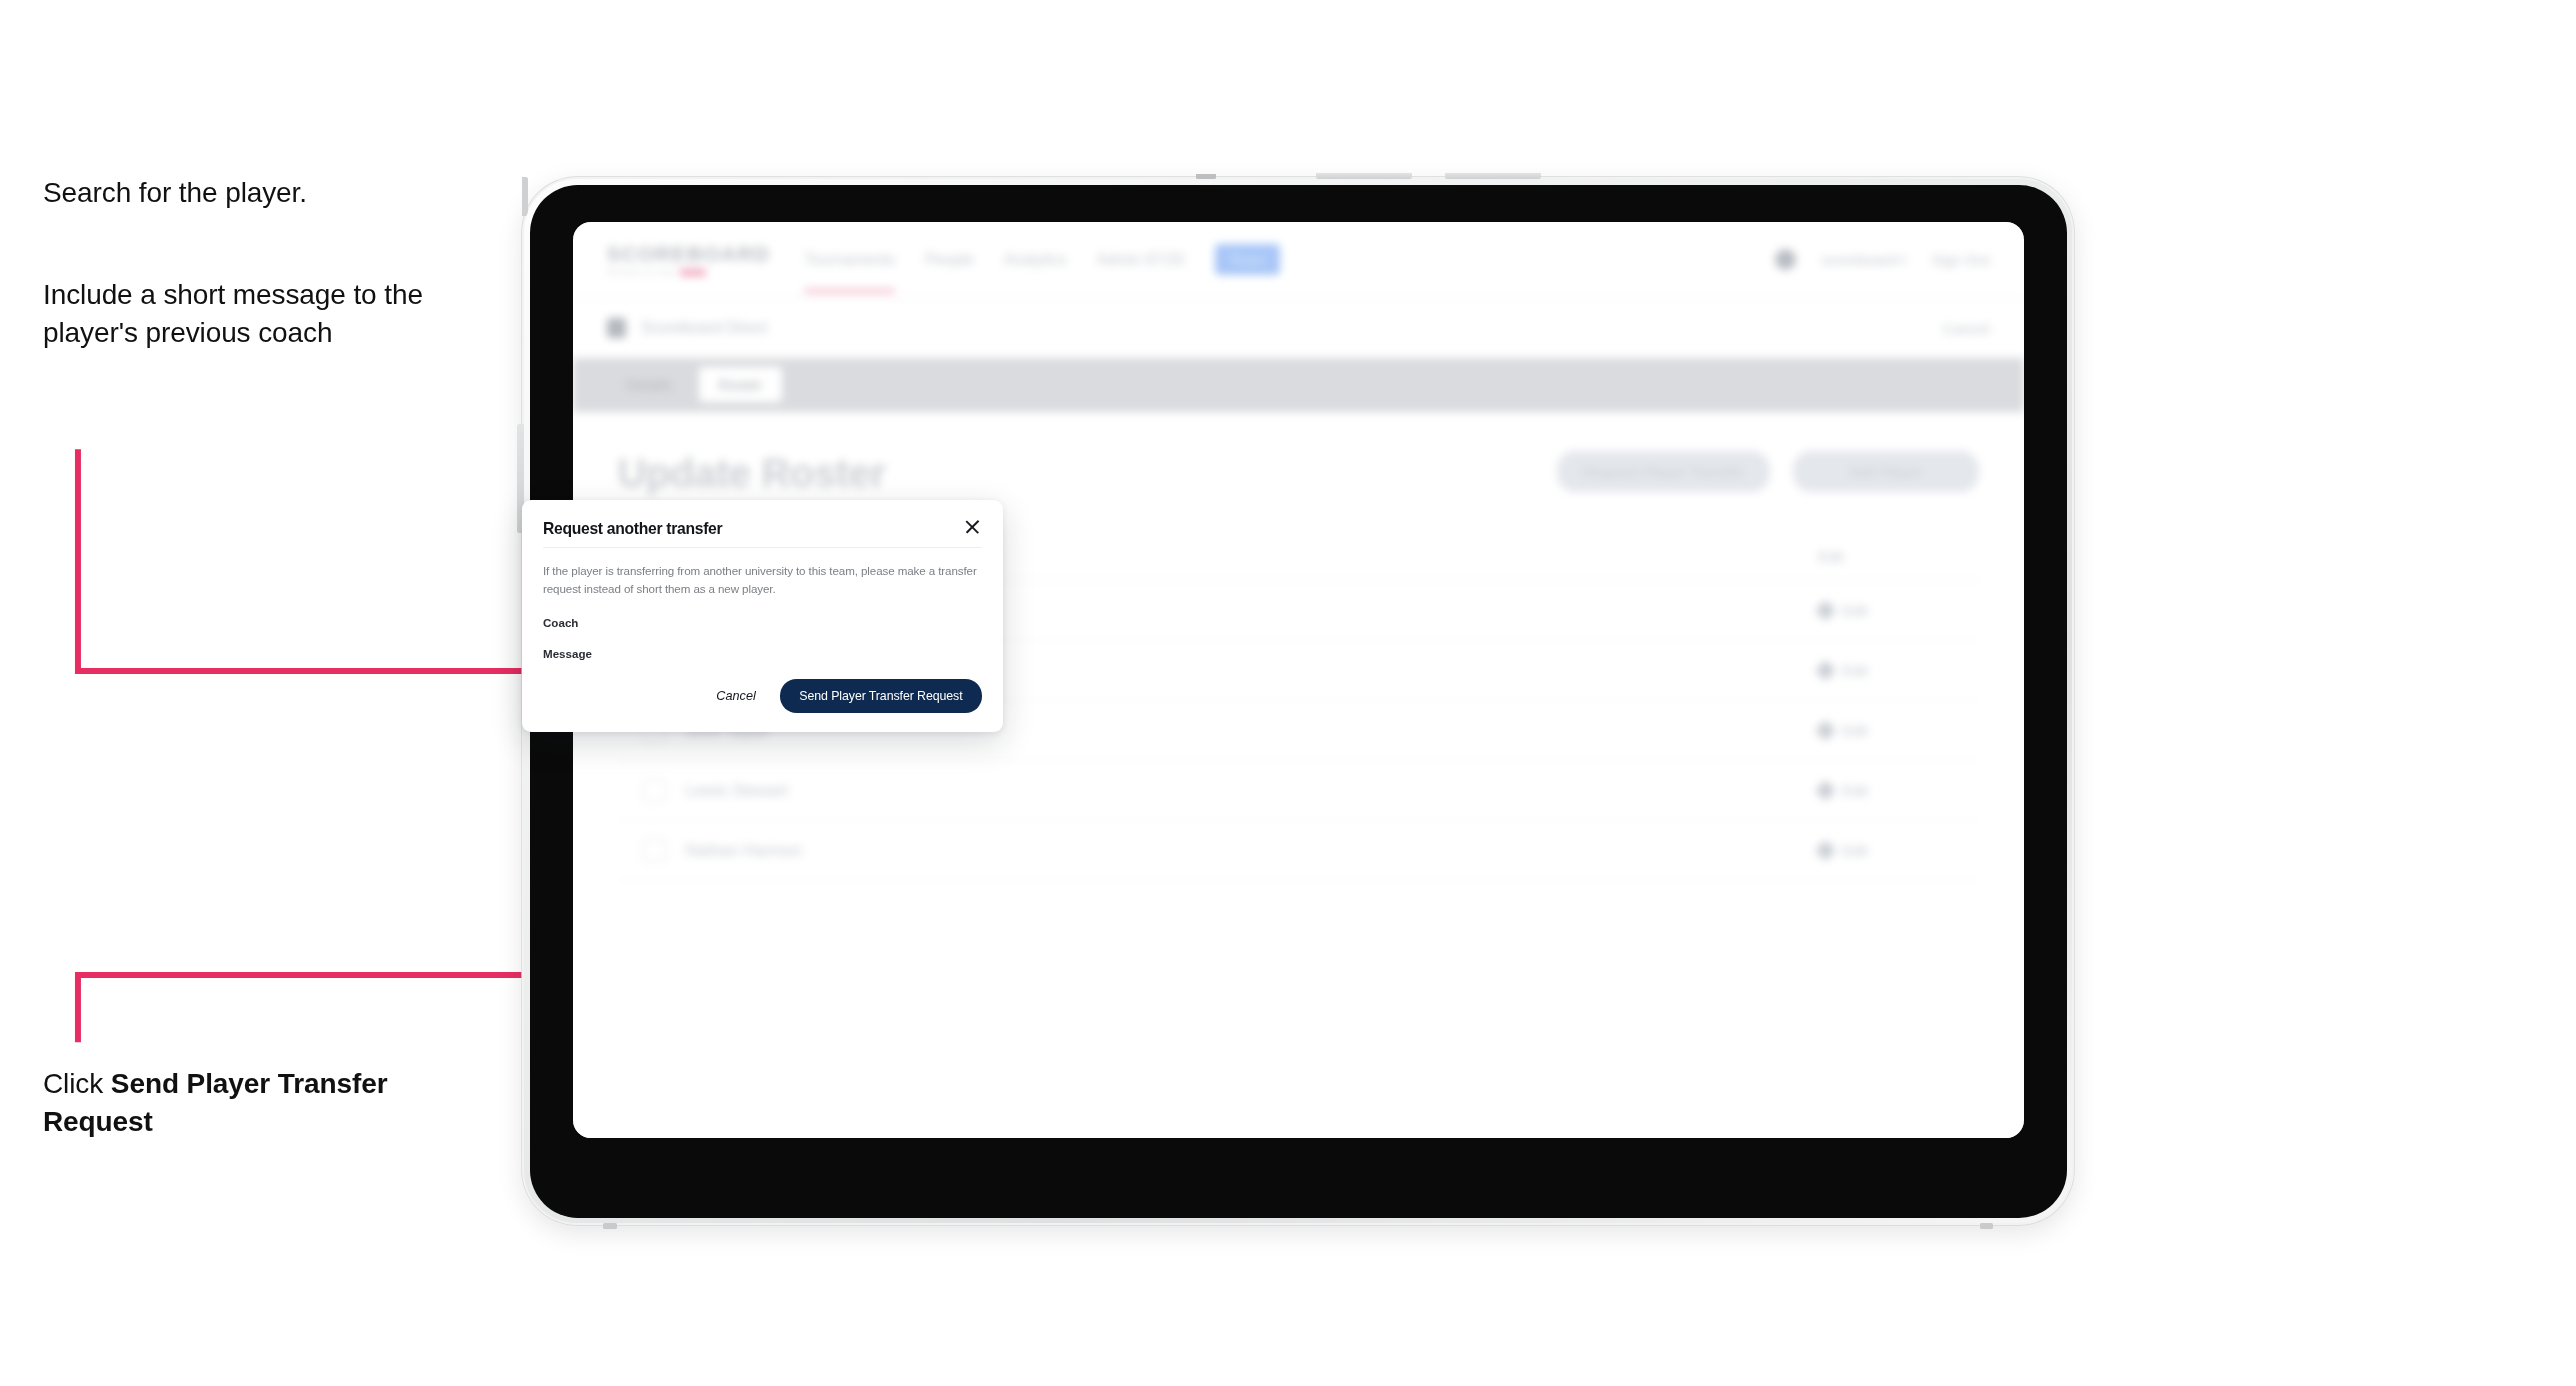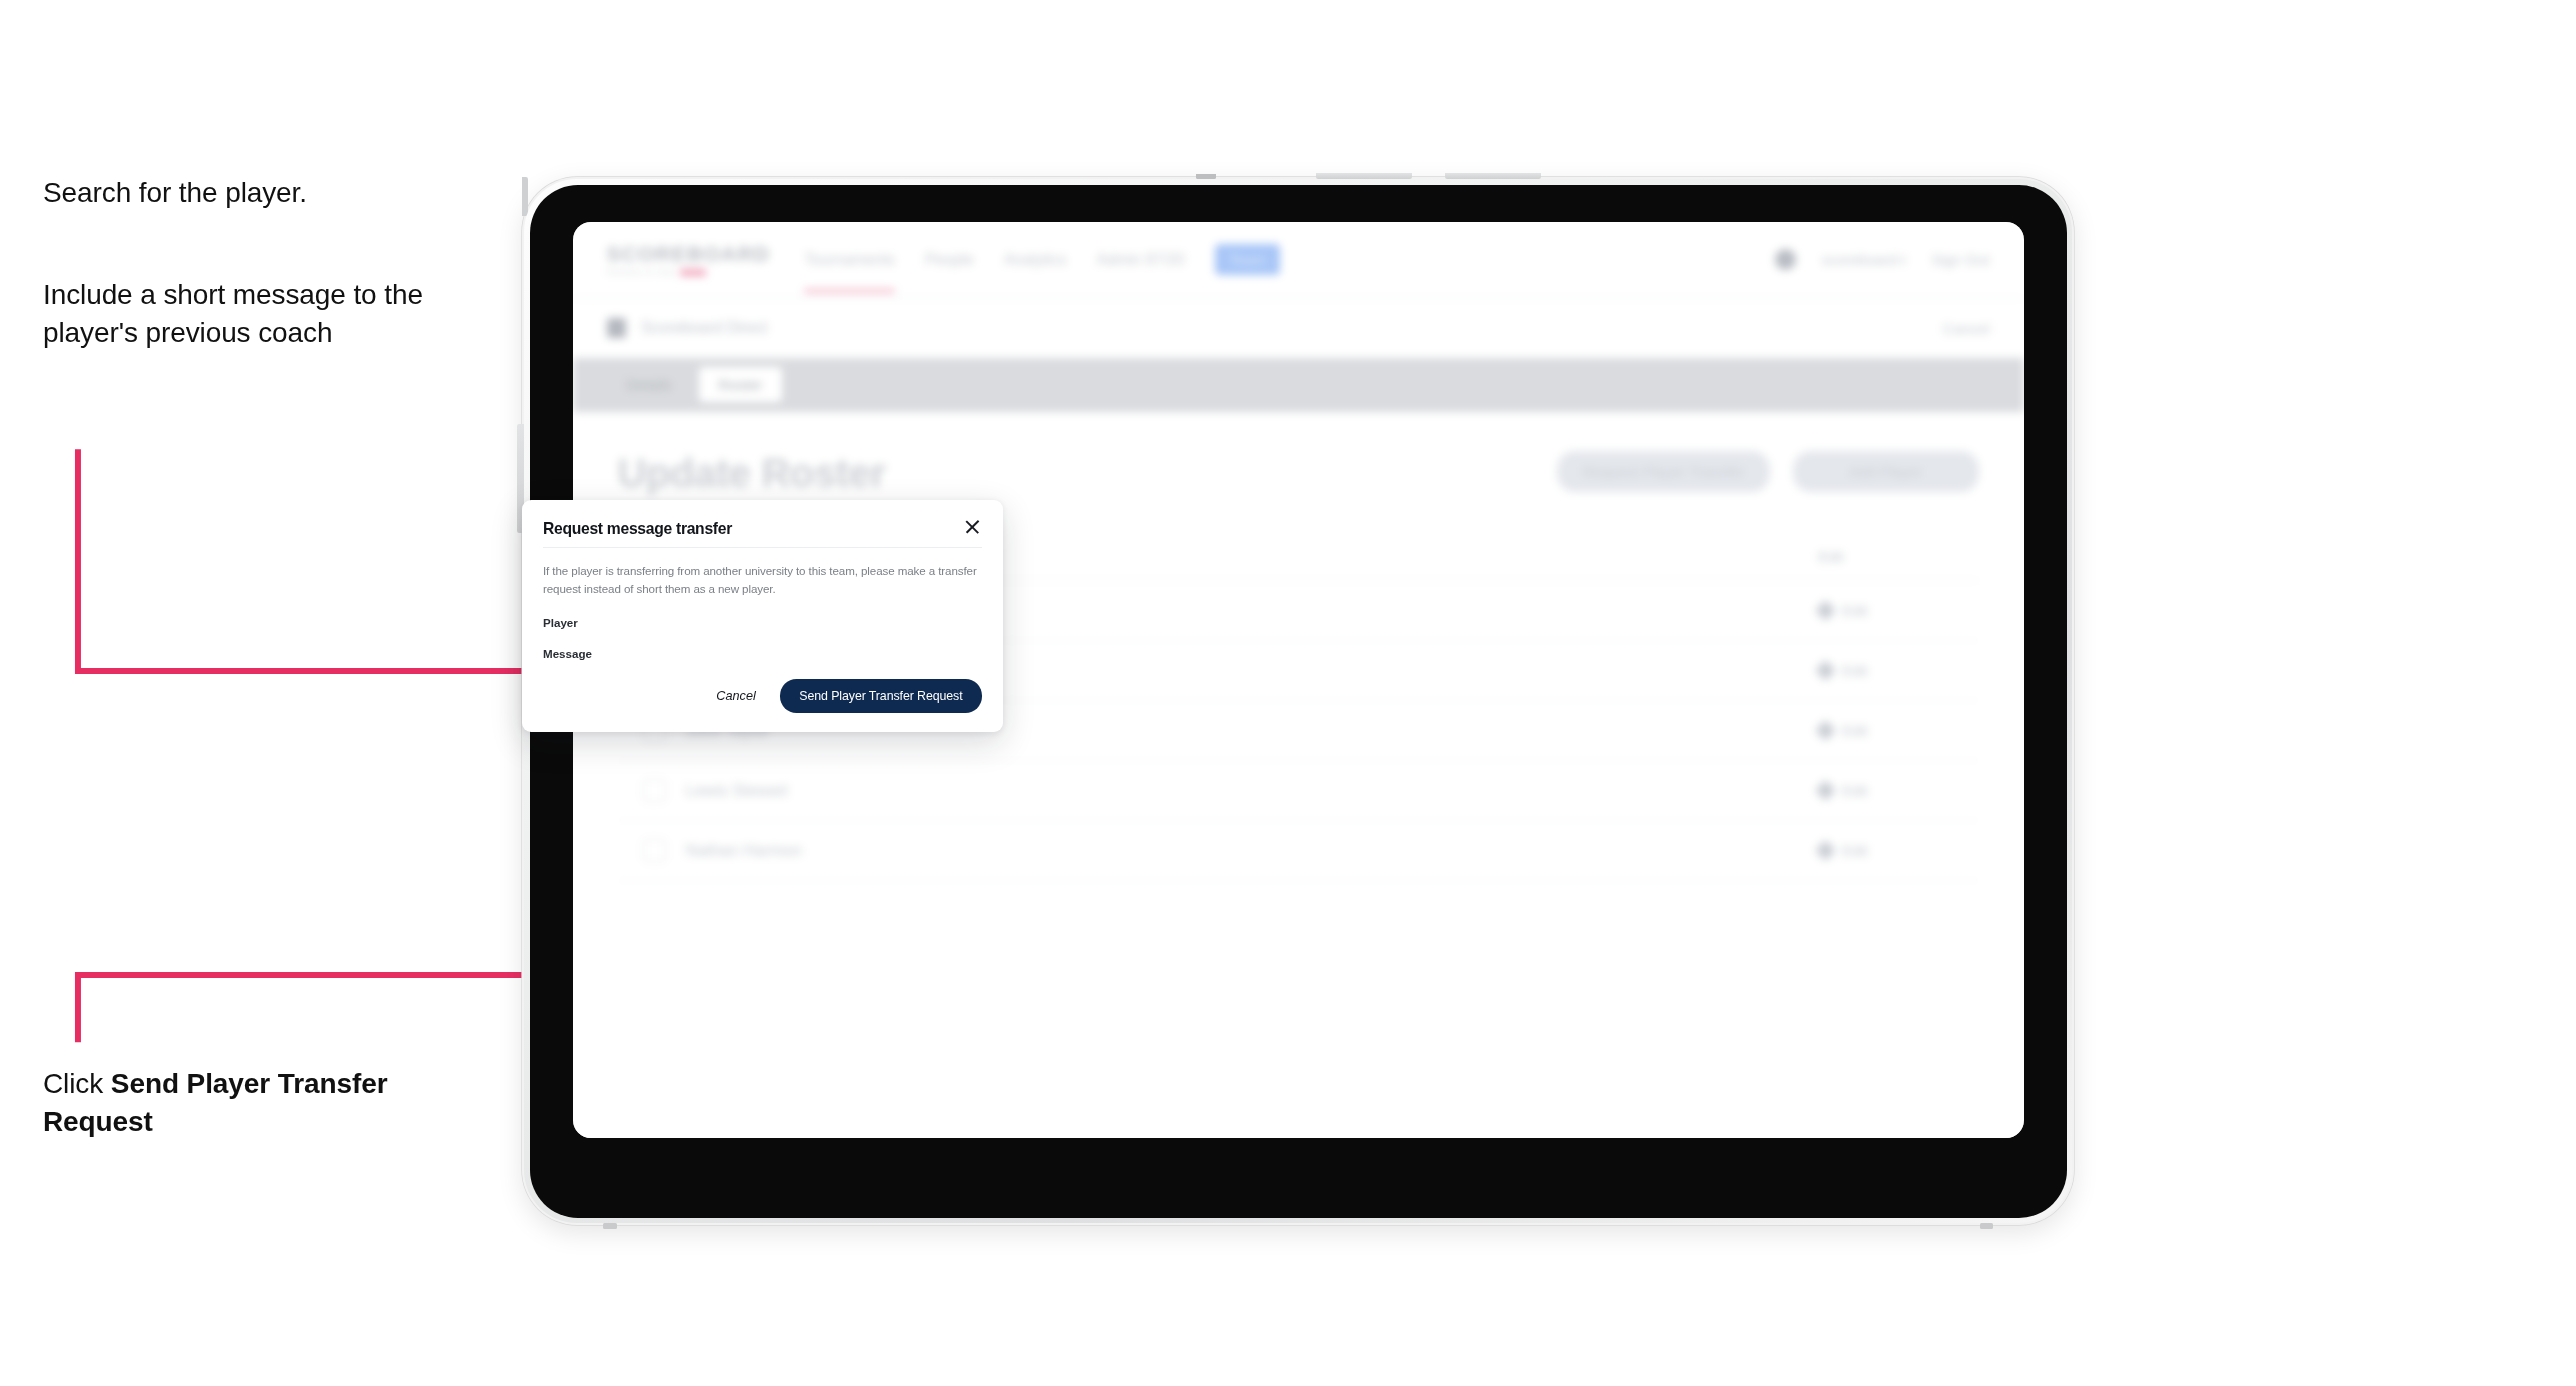--- a/index.html
+++ b/index.html
@@ -564,27 +564,27 @@
         </div>
       </div>
 
     </div>
   </div>
 </div>
 
 <div class="dialog">
 
   <div class="dlg-head">
-    <div class="dlg-title">Request message transfer</div>
+    <div class="dlg-title">Request another transfer</div>
     <div class="dlg-close"></div>
   </div>
 
   <div class="dlg-desc">If the player is transferring from another university to this team, please make a transfer request instead of short them as a new player.</div>
 
-  <div class="field-label">Player</div>
+  <div class="field-label">Coach</div>
 
   <div class="field-label">Message</div>
 
   <div class="dlg-actions">
     <button class="btn-cancel">Cancel</button>
     <button class="btn-primary">Send Player Transfer Request</button>
   </div>
 </div>
 
 

